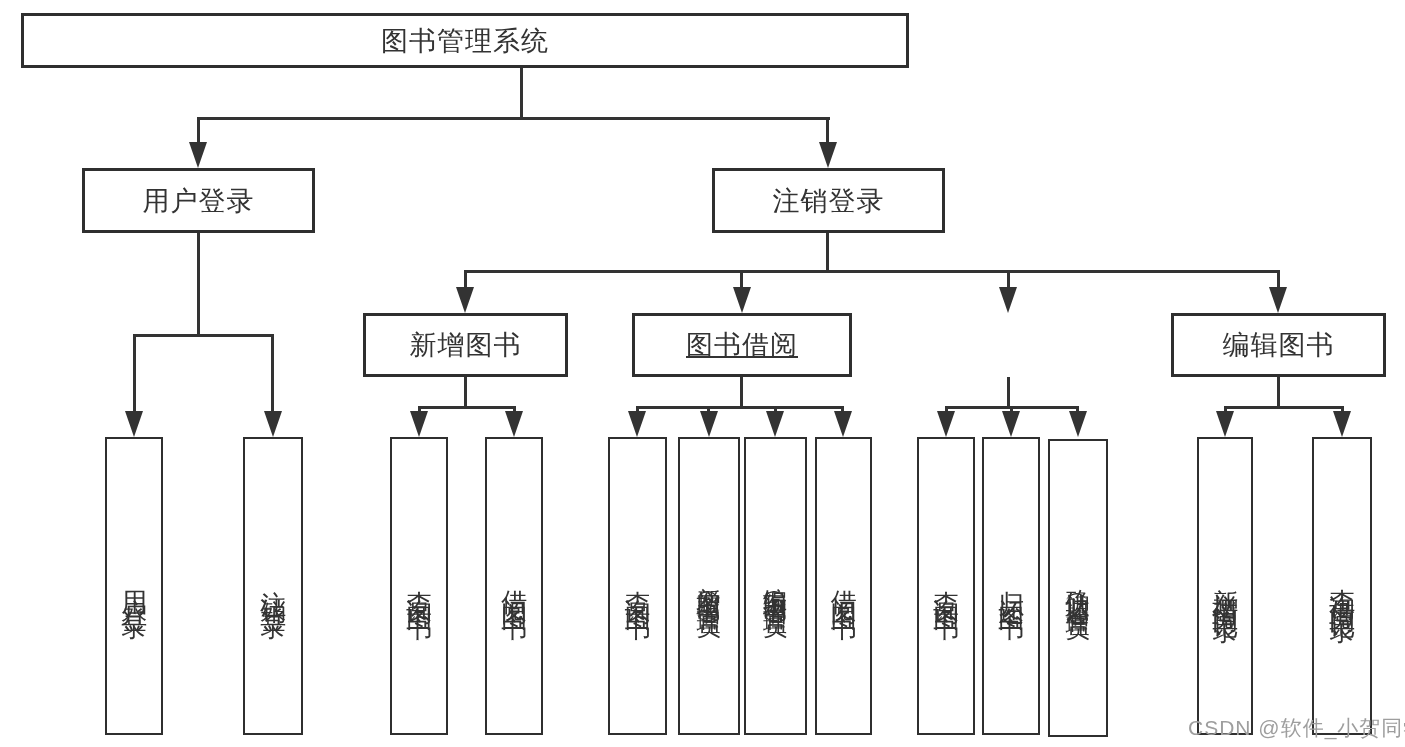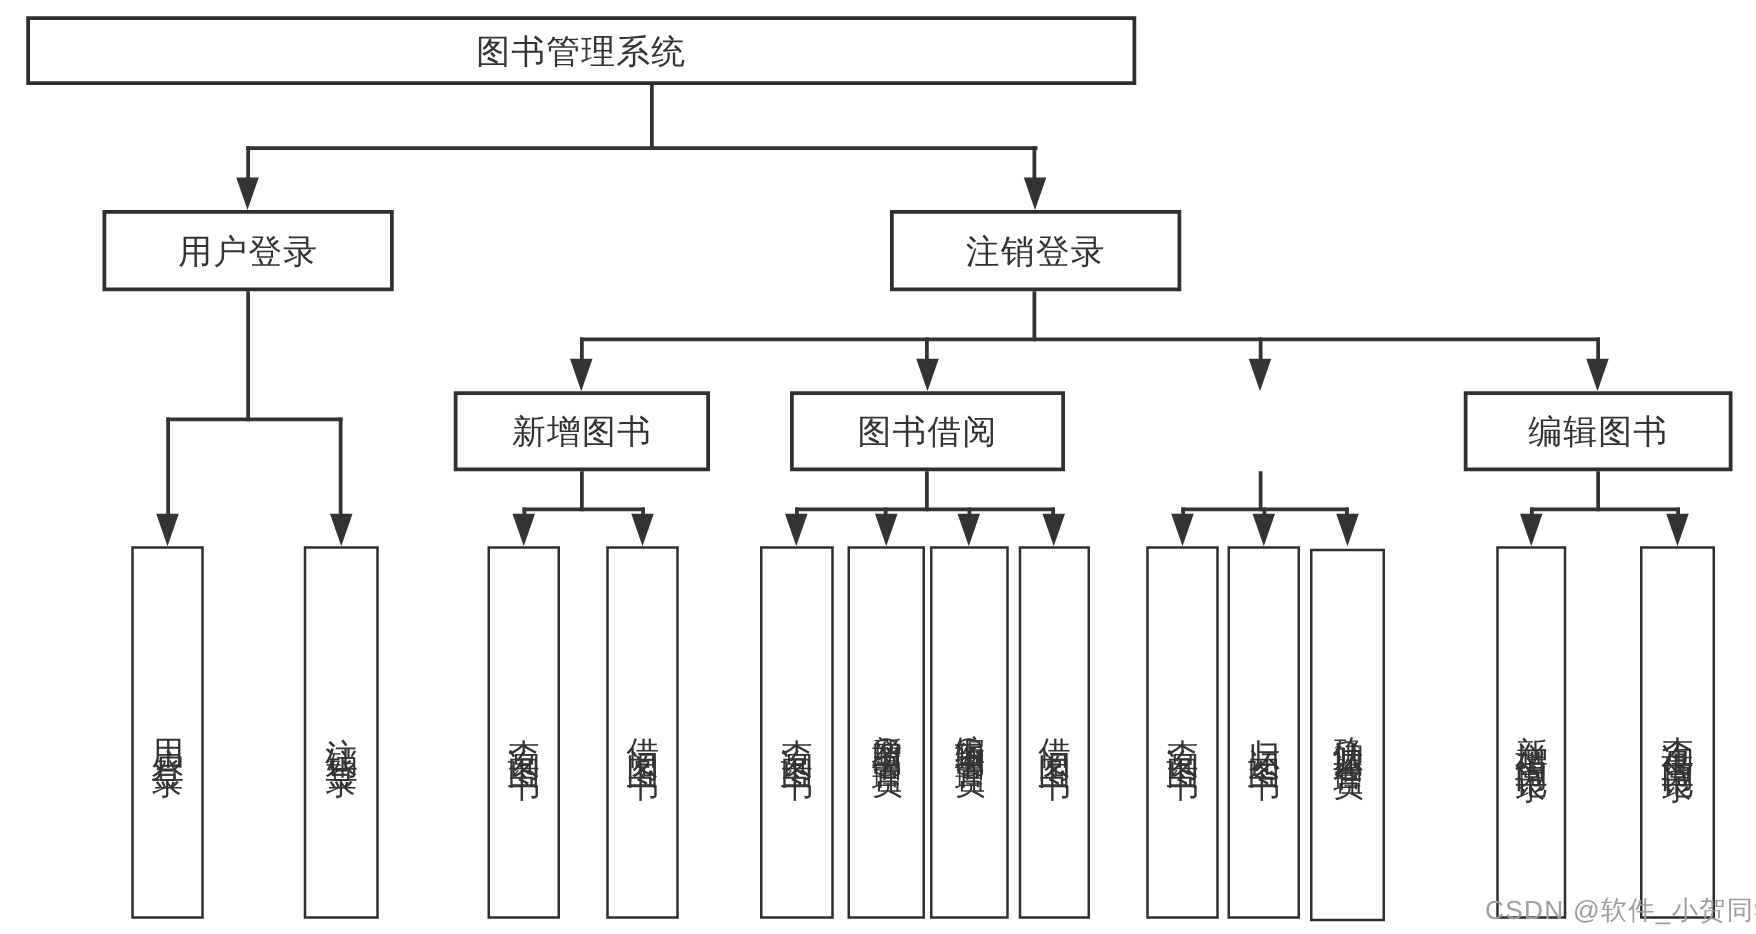--- a/index.html
+++ b/index.html
@@ -66,21 +66,21 @@
   <div class="vl" style="left:740px;top:270px;height:20px;"></div>
   <div class="arrow" style="left:733px;top:287px;"></div>
   <div class="vl" style="left:1007px;top:270px;height:20px;"></div>
   <div class="arrow" style="left:999px;top:287px;"></div>
   <div class="vl" style="left:1277px;top:270px;height:20px;"></div>
   <div class="arrow" style="left:1269px;top:287px;"></div>
 
   <div class="box" style="left:363px;top:313px;width:205px;height:64px;">
     <span class="hlabel">新增图书</span>
   </div>
-  <div class="box" style="left:632px;top:313px;width:220px;height:64px;">
+  <div class="box" style="left:632px;top:313px;width:220px;height:64px;text-decoration:underline;">
     <span class="hlabel">图书借阅</span>
   </div>
   <div class="box" style="left:1171px;top:313px;width:215px;height:64px;">
     <span class="hlabel">编辑图书</span>
   </div>
 
   <div class="vl" style="left:464px;top:377px;height:32px;"></div>
   <div class="hl" style="left:418px;top:406px;width:98px;"></div>
   <div class="vl" style="left:418px;top:406px;height:8px;"></div>
   <div class="arrow" style="left:410px;top:411px;"></div>

